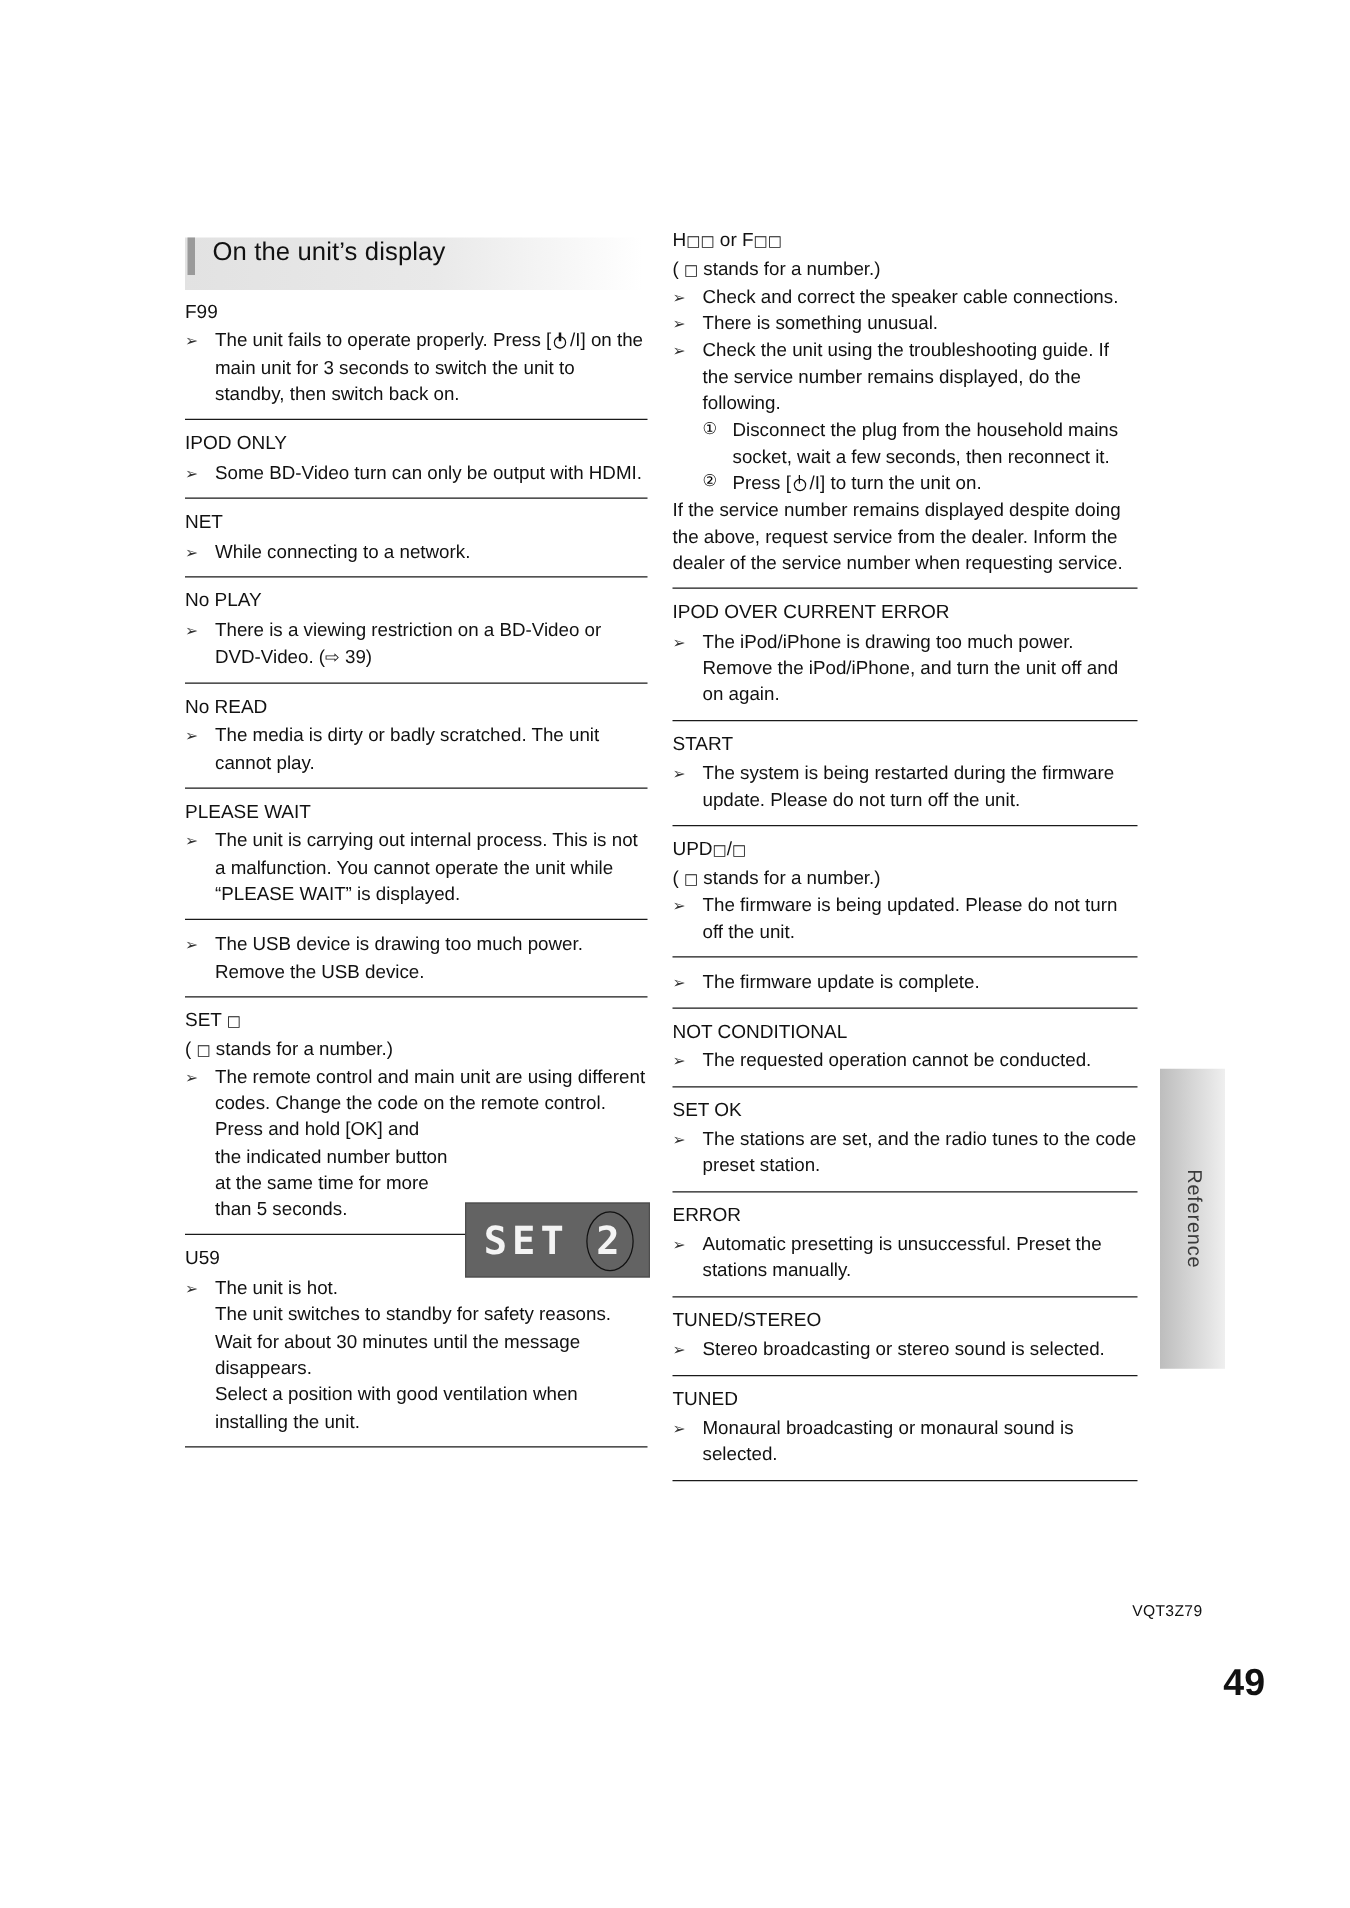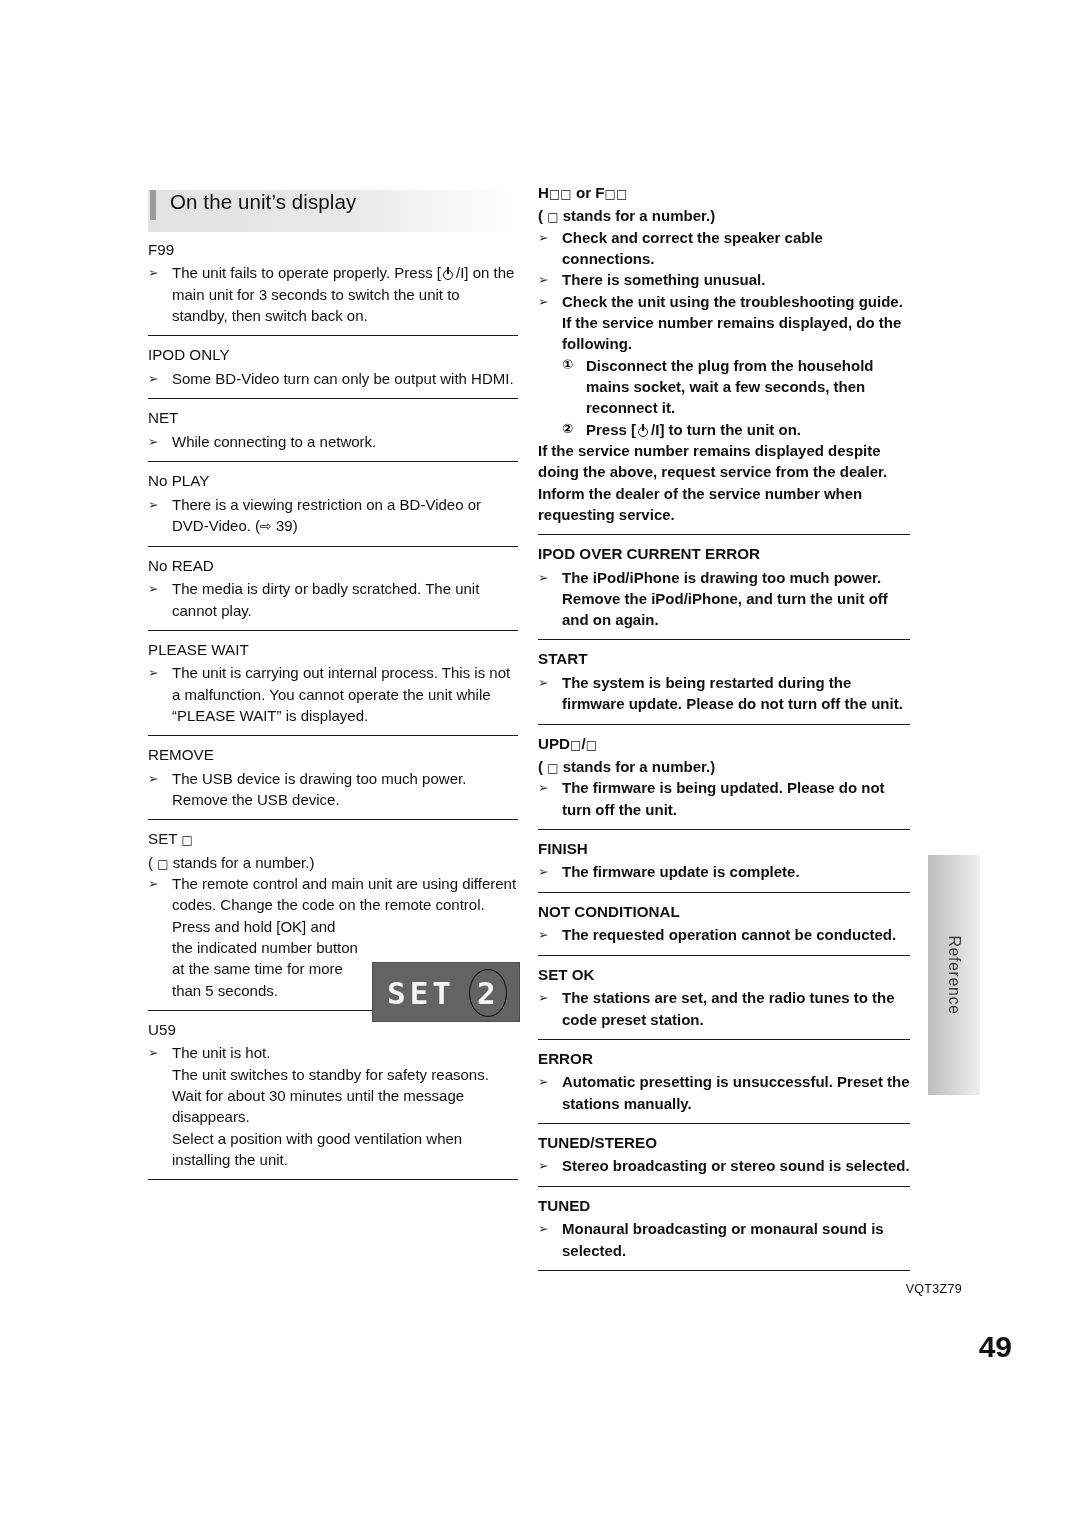--- a/index.html
+++ b/index.html
@@ -48,21 +48,21 @@
   }
 
   
   .col {
     position: absolute;
     top: 240px;
   }
   .col-left { left: 148px;  width: 370px; }
   .col-right { left: 538px; width: 372px; }
 
-  .col-right { top: 183px; font-weight: bold; }
+  .col-right { top: 183px; }
 
   
   .entry { margin: 0; }
   .entry-title {
     font-size: 15.2px;
     color: #111;
     margin: 0 0 3px 0;
     line-height: 1.28;
   }
   .para {
@@ -289,21 +289,20 @@
       </div>
       <div class="entry">
         <div class="entry-title">PLEASE WAIT</div>
         <div class="bullet-row">
           <div class="bullet-glyph">➢</div>
           <div class="bullet-body">The unit is carrying out internal process. This is not a malfunction. You cannot operate the unit while “PLEASE WAIT” is displayed.</div>
         </div>
         <hr class="hr">
       </div>
       <div class="entry">
-        <div class="entry-title">REMOVE</div>
         <div class="bullet-row">
           <div class="bullet-glyph">➢</div>
           <div class="bullet-body">The USB device is drawing too much power. Remove the USB device.</div>
         </div>
         <hr class="hr">
       </div>
       <div class="entry">
         <div class="entry-title">SET <span class="box-glyph">□</span></div>
         <div class="para">( <span class="box-glyph">□</span>  stands for a number.)</div>
         <div class="bullet-row">
@@ -370,21 +369,20 @@
       <div class="entry">
         <div class="entry-title">UPD<span class="box-glyph">□</span>/<span class="box-glyph">□</span></div>
         <div class="para">( <span class="box-glyph">□</span>  stands for a number.)</div>
         <div class="bullet-row">
           <div class="bullet-glyph">➢</div>
           <div class="bullet-body">The firmware is being updated. Please do not turn off the unit.</div>
         </div>
         <hr class="hr">
       </div>
       <div class="entry">
-        <div class="entry-title">FINISH</div>
         <div class="bullet-row">
           <div class="bullet-glyph">➢</div>
           <div class="bullet-body">The firmware update is complete.</div>
         </div>
         <hr class="hr">
       </div>
       <div class="entry">
         <div class="entry-title">NOT CONDITIONAL</div>
         <div class="bullet-row">
           <div class="bullet-glyph">➢</div>

